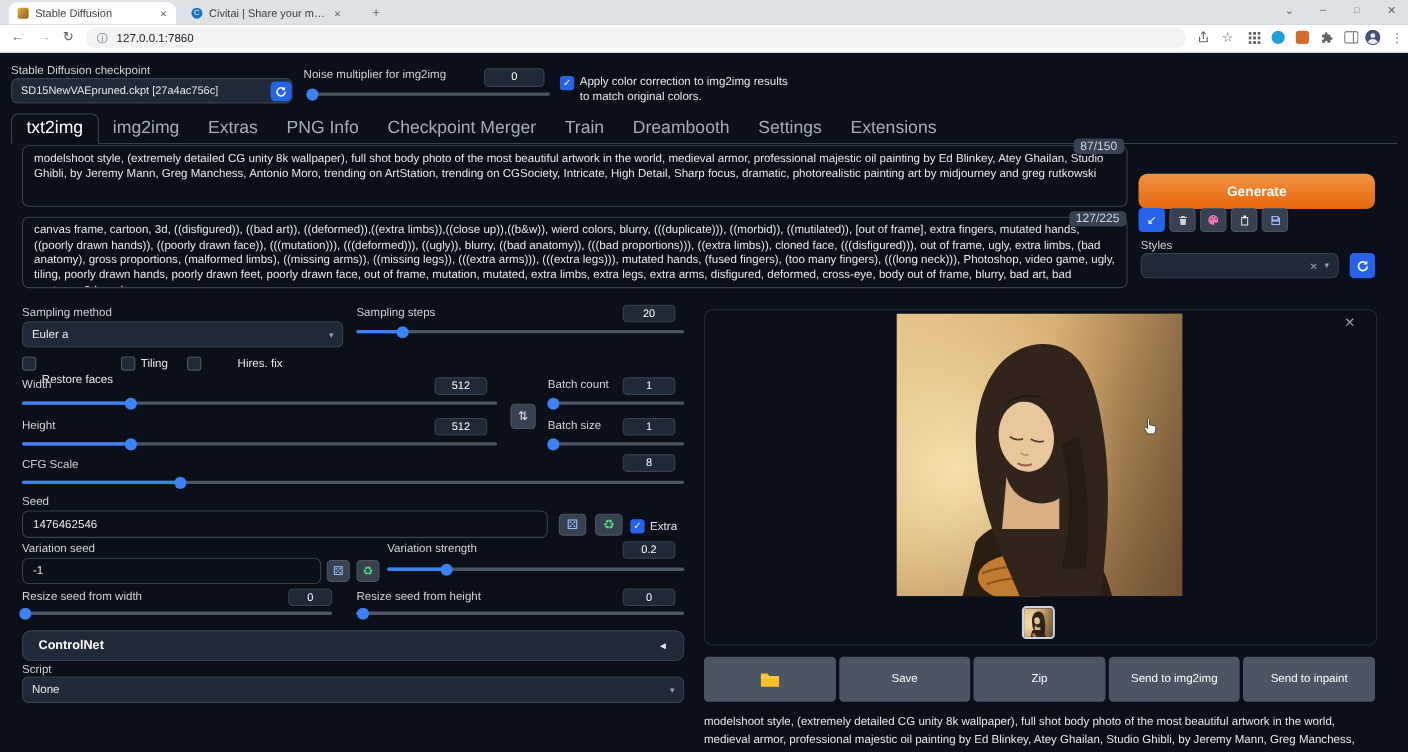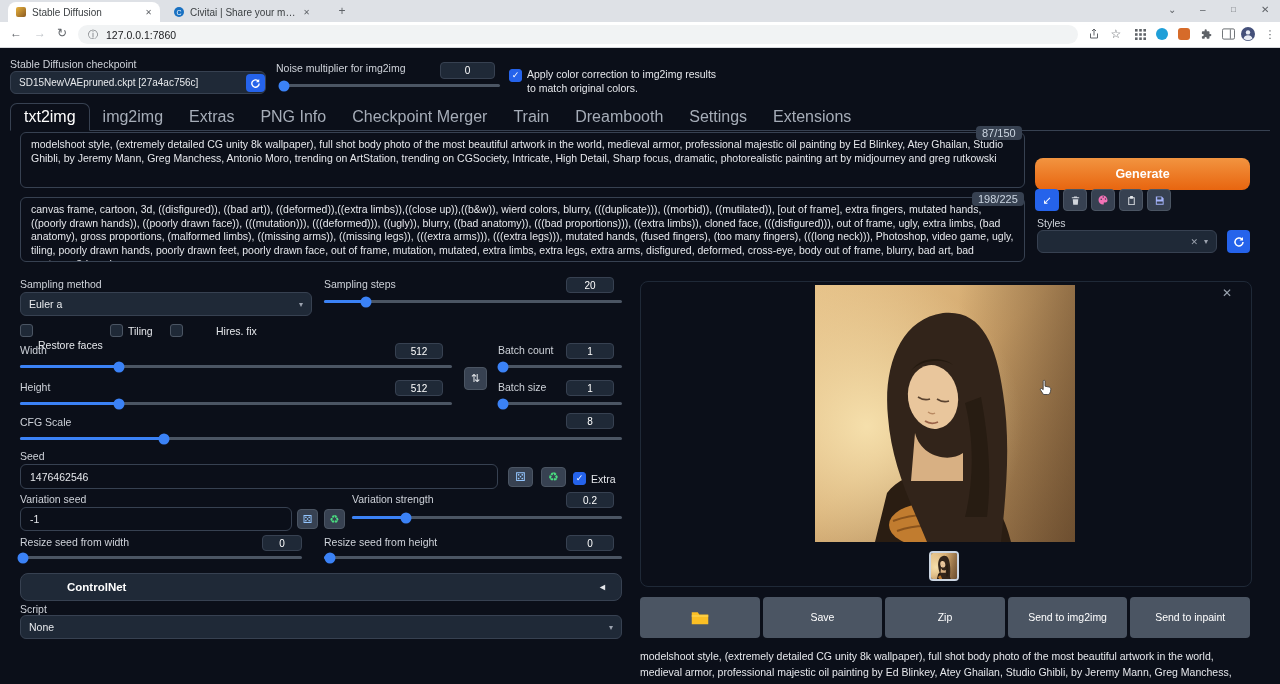--- a/index.html
+++ b/index.html
@@ -151,21 +151,21 @@
     <div class="mtab">Train</div>
     <div class="mtab">Dreambooth</div>
     <div class="mtab">Settings</div>
     <div class="mtab">Extensions</div>
   </div>
 
   <textarea class="textbox prompt" style="left: 20px; top: 132px; width: 1005px; height: 56px;">modelshoot style, (extremely detailed CG unity 8k wallpaper), full shot body photo of the most beautiful artwork in the world, medieval armor, professional majestic oil painting by Ed Blinkey, Atey Ghailan, Studio Ghibli, by Jeremy Mann, Greg Manchess, Antonio Moro, trending on ArtStation, trending on CGSociety, Intricate, High Detail, Sharp focus, dramatic, photorealistic painting art by midjourney and greg rutkowski</textarea>
   <div class="chip" style="left:976px;top:126px;">87/150</div>
 
   <textarea class="textbox prompt" style="left: 20px; top: 197px; width: 1005px; height: 65px;">canvas frame, cartoon, 3d, ((disfigured)), ((bad art)), ((deformed)),((extra limbs)),((close up)),((b&amp;w)), wierd colors, blurry, (((duplicate))), ((morbid)), ((mutilated)), [out of frame], extra fingers, mutated hands, ((poorly drawn hands)), ((poorly drawn face)), (((mutation))), (((deformed))), ((ugly)), blurry, ((bad anatomy)), (((bad proportions))), ((extra limbs)), cloned face, (((disfigured))), out of frame, ugly, extra limbs, (bad anatomy), gross proportions, (malformed limbs), ((missing arms)), ((missing legs)), (((extra arms))), (((extra legs))), mutated hands, (fused fingers), (too many fingers), (((long neck))), Photoshop, video game, ugly, tiling, poorly drawn hands, poorly drawn feet, poorly drawn face, out of frame, mutation, mutated, extra limbs, extra legs, extra arms, disfigured, deformed, cross-eye, body out of frame, blurry, bad art, bad anatomy, 3d render</textarea>
-  <div class="chip" style="left:972px;top:192px;">198/225</div>
+  <div class="chip" style="left:972px;top:192px;">127/225</div>
 
   <div class="genbtn" style="left:1035px;top:134px;width:215px;height:32px;margin-top:24px;">Generate</div>
 
   <div class="bluebtn" style="left:1035px;top:189px;width:24px;height:22px;font-size:11px;">↙</div>
   <div class="iconbtn" style="left:1063px;top:189px;width:24px;height:22px;">
     <svg width="11" height="11" viewBox="0 0 24 24">
         <path fill="#d1d5db" d="M9 3h6l1 2h4v2H4V5h4l1-2zm-3 6h12l-1 12H7L6 9z"></path>
       </svg>
   </div>
   <div class="iconbtn" style="left:1091px;top:189px;width:24px;height:22px;">
@@ -275,21 +275,21 @@
   <div class="slider" style="left:20px;top:556px;width:282px;">
     <div class="fill" style="width:1%;"></div>
       <div class="handle" style="left:1%;"></div>
   </div>
   <div class="slider" style="left:324px;top:556px;width:298px;">
     <div class="fill" style="width:2%;"></div>
       <div class="handle" style="left:2%;"></div>
   </div>
 
   <div class="accordion" style="left:20px;top:573px;width:602px;height:28px;">
-    <span style="font-size:11.5px;font-weight:bold;margin-left:32px;">ControlNet</span>
+    <span style="font-size:11.5px;font-weight:bold;">ControlNet</span>
     <span style="margin-left:auto;font-size:9px;color:#e5e7eb;">◄</span>
   </div>
 
   <div class="lbl" style="left:20px;top:603px;">Script</div>
   <div class="dropdown" style="left:20px;top:615px;width:602px;height:24px;">
     <span>None</span>
     <span class="caret">▾</span>
   </div>
 
   <svg width="0" height="0" style="position:absolute;">

